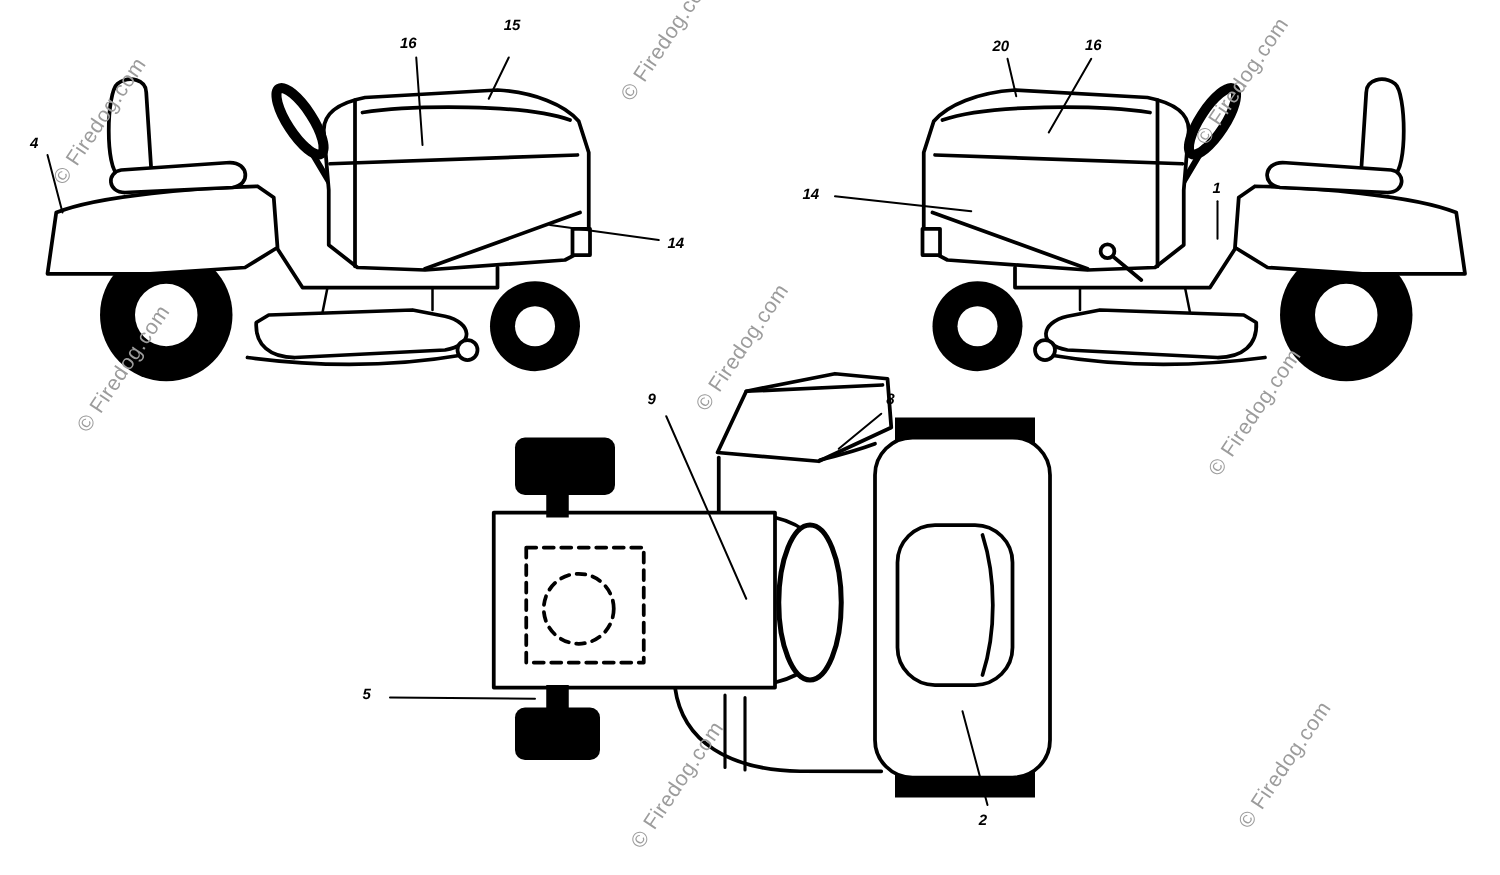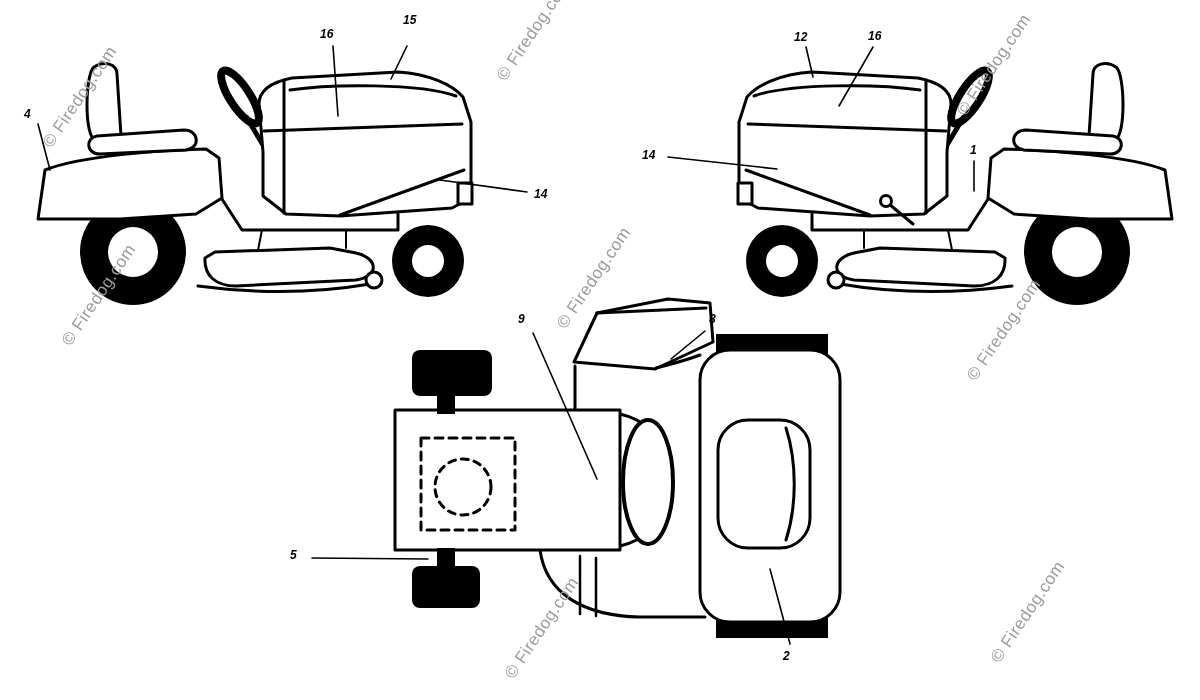--- a/index.html
+++ b/index.html
@@ -94,21 +94,21 @@
       <path d="M705,331 L671,359"></path>
       <path d="M312,558 L428,559"></path>
       <path d="M790,644 L770,569"></path>
     </g>
   </svg>
 
   <div class="callout" style="left:24px;top:108px">4</div>
   <div class="callout" style="left:320px;top:28px">16</div>
   <div class="callout" style="left:403px;top:14px">15</div>
   <div class="callout" style="left:534px;top:188px">14</div>
-  <div class="callout" style="left:794px;top:31px">12</div>
+  <div class="callout" style="left:794px;top:31px">20</div>
   <div class="callout" style="left:868px;top:30px">16</div>
   <div class="callout" style="left:642px;top:149px">14</div>
   <div class="callout" style="left:970px;top:144px">1</div>
   <div class="callout" style="left:518px;top:313px">9</div>
   <div class="callout" style="left:709px;top:313px">8</div>
   <div class="callout" style="left:290px;top:549px">5</div>
   <div class="callout" style="left:783px;top:650px">2</div>
 
   <div class="wm" style="left:21px;top:87px">© Firedog.com</div>
   <div class="wm" style="left:40px;top:285px">© Firedog.com</div>

